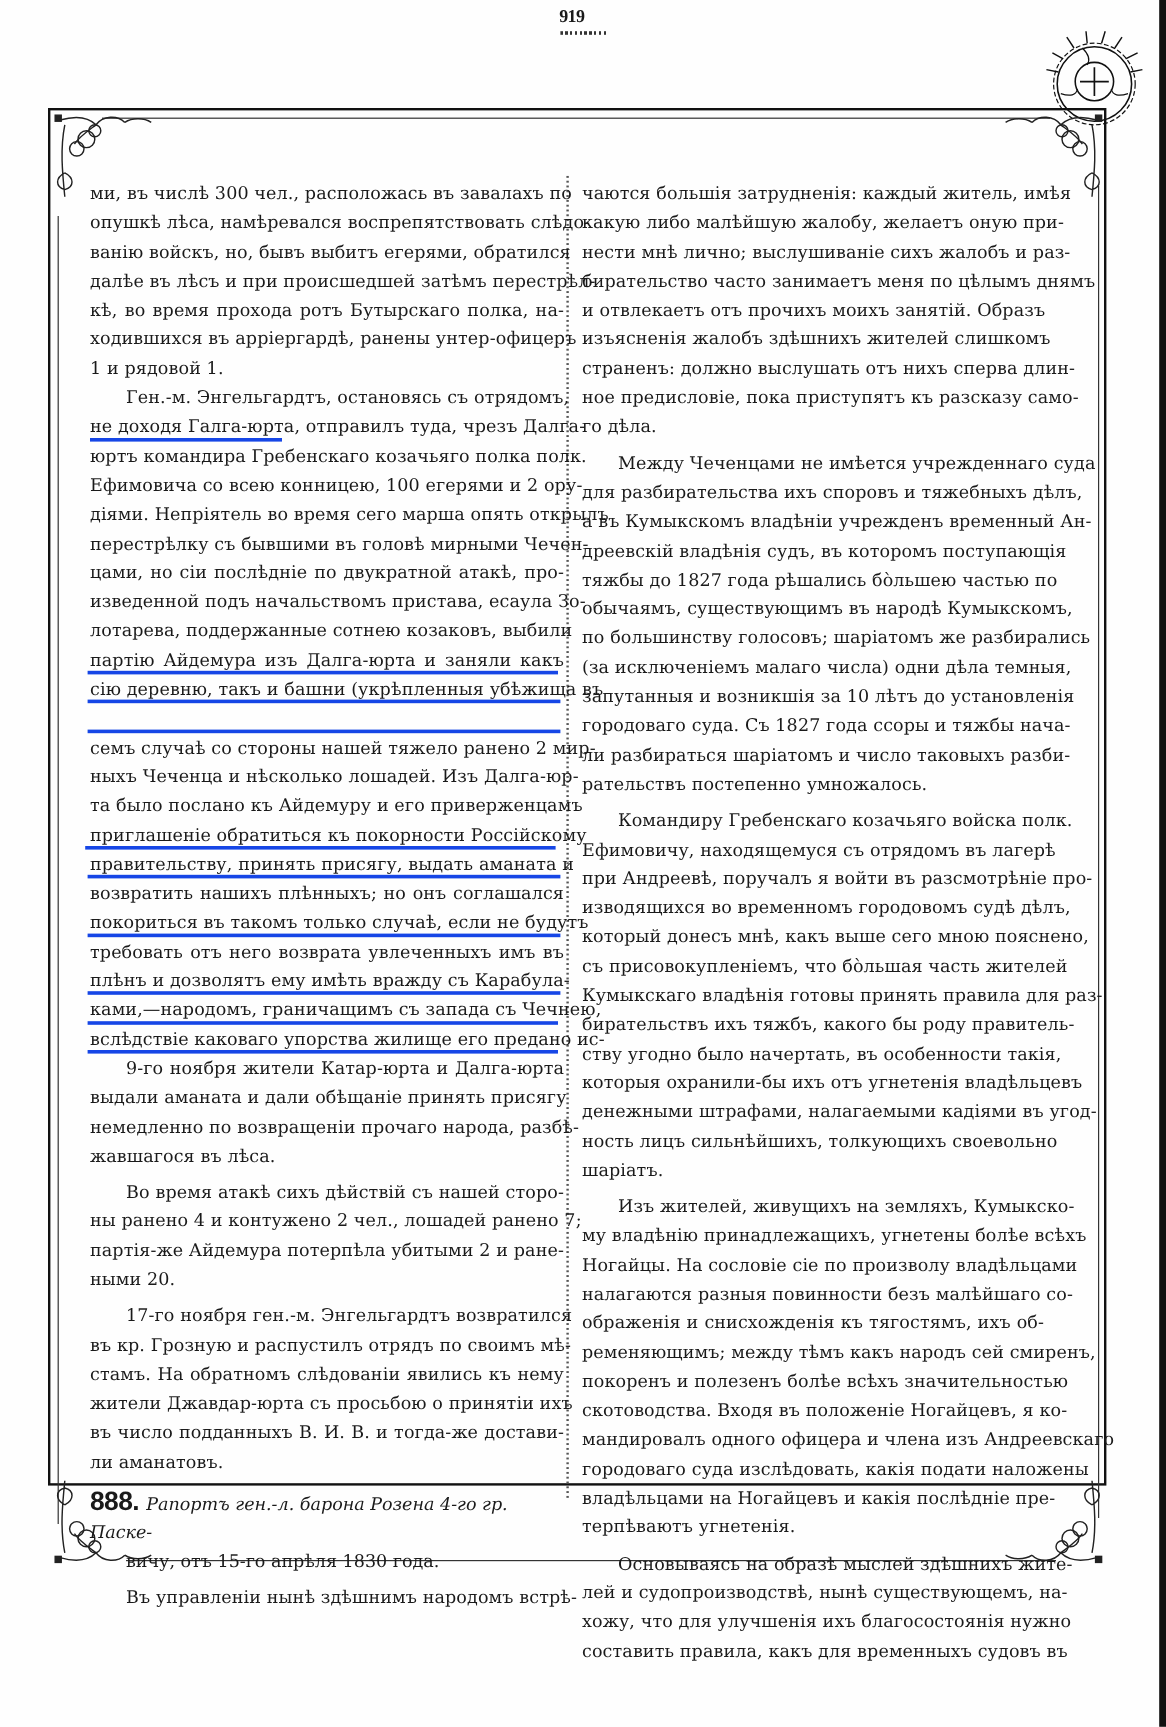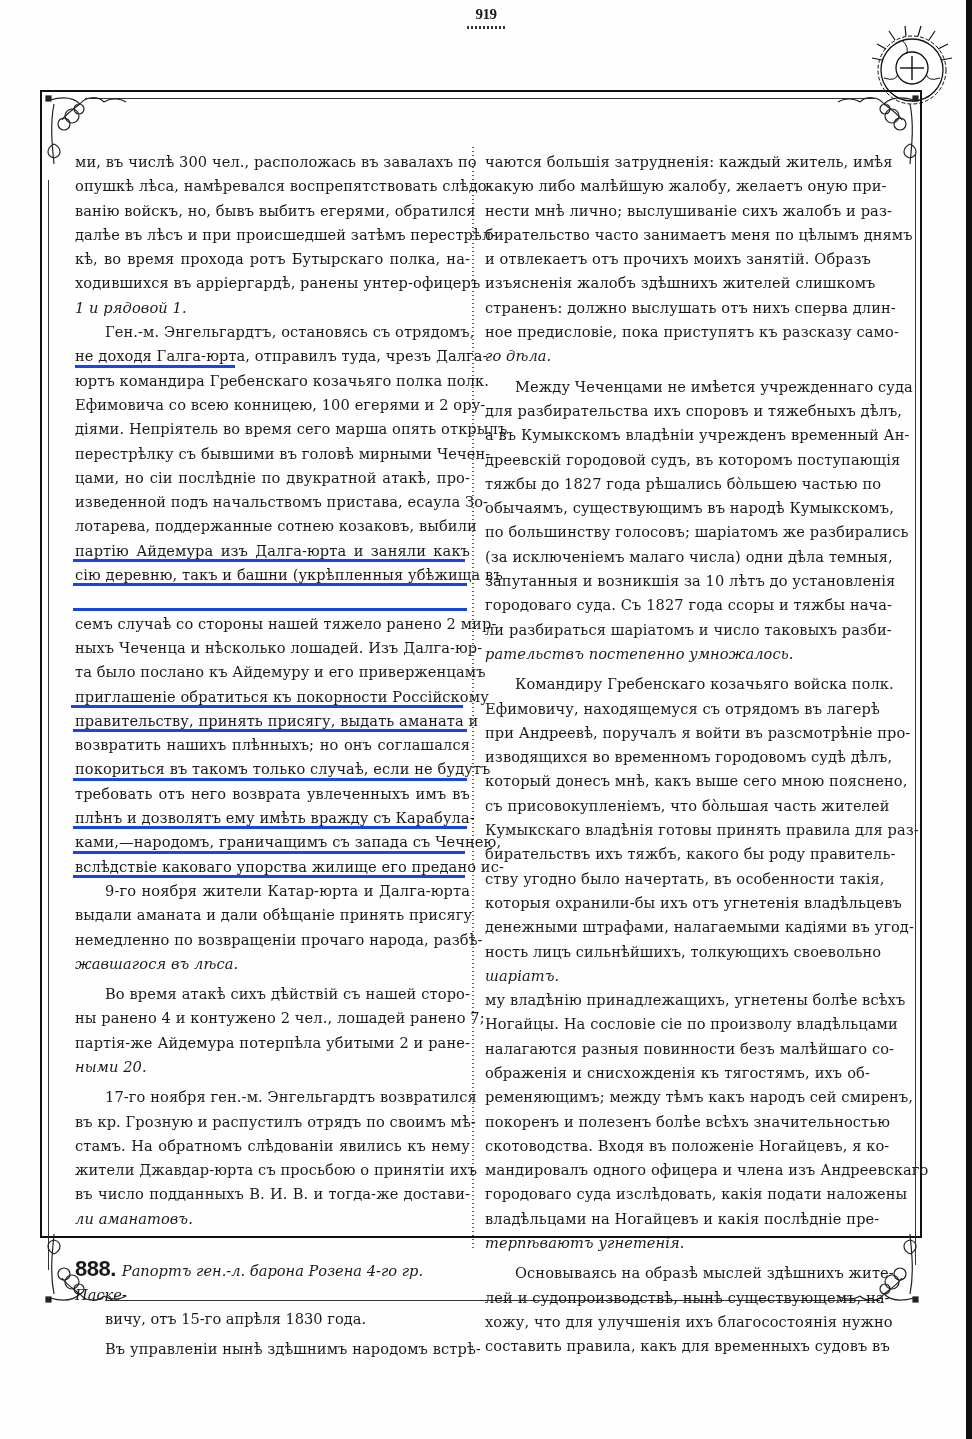--- a/index.html
+++ b/index.html
@@ -4,21 +4,21 @@
 <style>
   html, body { margin:0; padding:0; }
   body {
     width:972px; height:1439px; position:relative; overflow:hidden;
     background:#fefefe;
     font-family:"DejaVu Serif", "Liberation Serif", serif;
     color:#1a1a1a;
   }
   .edge-right { position:absolute; right:0; top:0; width:6px; height:1439px; background:#111; }
   .page-num {
-    position:absolute; left:466px; top:6px; width:40px; text-align:center;
+    position:absolute; left:466px; top:6px; width:40px; 
     font-family:"Liberation Serif", serif; font-weight:bold; font-size:15px; letter-spacing:-0.5px;
   }
   .page-num-rule { position:absolute; left:467px; top:26px; width:38px; height:3px;
     background:repeating-linear-gradient(90deg,#333 0 2px,transparent 2px 4px); }
   .frame-outer {
     position:absolute; left:40px; top:90px; width:882px; height:1148px;
     border:2px solid #111; box-sizing:border-box;
   }
   .frame-inner-top { position:absolute; left:85px; top:98px; width:790px; height:0; border-top:1px solid #333; }
   .frame-inner-bottom { position:absolute; left:105px; top:1300px; width:775px; height:0; border-top:1px solid #333; }
@@ -32,25 +32,25 @@
     background-size:2px 4px; background-repeat:repeat-y; background-position:2px 0;
   }
   .col { position:absolute; top:150px; width:395px; }
   .col-left { left:75px; }
   .col-right { left:485px; width:385px; }
   .ln {
     height:24.3px; line-height:24.3px; font-size:14.6px; white-space:nowrap;
     text-align:justify; text-align-last:justify; position:relative;
     letter-spacing:0.1px;
   }
-  .ln.last { text-align-last:left;font-style:italic; }
+  .ln.last { text-align-last:left; }
   .ln.ind { text-indent:30px; }
   .ln.gap-small { margin-top:6px; }
   .ul { position:absolute; bottom:1px; height:3px; background:#1646e6; }
-  .doc-head { height:auto; line-height:24px; white-space:normal; margin-top:26px; font-size:14.6px; }
+  .doc-head { height:auto; line-height:24px; white-space:normal; margin-top:8px; font-size:14.6px; }
   .doc-num { font-family:"Liberation Sans", sans-serif; font-weight:bold; font-size:22px; letter-spacing:-0.5px; margin-right:6px; }
   .doc-title { font-style:italic; }
   .doc-title-2 { padding-left:30px; display:block; }
   .stamp { position:absolute; left:862px; top:18px; }
 </style>
 </head>
 <body>
 
 <div class="edge-right"></div>
 
@@ -184,21 +184,21 @@
   <div class="ln">нести мнѣ лично; выслушиваніе сихъ жалобъ и раз-</div>
   <div class="ln">бирательство часто занимаетъ меня по цѣлымъ днямъ</div>
   <div class="ln">и отвлекаетъ отъ прочихъ моихъ занятій. Образъ</div>
   <div class="ln">изъясненія жалобъ здѣшнихъ жителей слишкомъ</div>
   <div class="ln">страненъ: должно выслушать отъ нихъ сперва длин-</div>
   <div class="ln">ное предисловіе, пока приступятъ къ разсказу само-</div>
   <div class="ln last">го дѣла.</div>
   <div class="ln ind gap-small">Между Чеченцами не имѣется учрежденнаго суда</div>
   <div class="ln">для разбирательства ихъ споровъ и тяжебныхъ дѣлъ,</div>
   <div class="ln">а въ Кумыкскомъ владѣніи учрежденъ временный Ан-</div>
-  <div class="ln">дреевскій городовой судъ, въ которомъ поступающія</div>
+  <div class="ln">дреевскій владѣнія судъ, въ которомъ поступающія</div>
   <div class="ln">тяжбы до 1827 года рѣшались бо̀льшею частью по</div>
   <div class="ln">обычаямъ, существующимъ въ народѣ Кумыкскомъ,</div>
   <div class="ln">по большинству голосовъ; шаріатомъ же разбирались</div>
   <div class="ln">(за исключеніемъ малаго числа) одни дѣла темныя,</div>
   <div class="ln">запутанныя и возникшія за 10 лѣтъ до установленія</div>
   <div class="ln">городоваго суда. Съ 1827 года ссоры и тяжбы нача-</div>
   <div class="ln">ли разбираться шаріатомъ и число таковыхъ разби-</div>
   <div class="ln last">рательствъ постепенно умножалось.</div>
   <div class="ln ind gap-small">Командиру Гребенскаго козачьяго войска полк.</div>
   <div class="ln">Ефимовичу, находящемуся съ отрядомъ въ лагерѣ</div>
@@ -206,20 +206,21 @@
   <div class="ln">изводящихся во временномъ городовомъ судѣ дѣлъ,</div>
   <div class="ln">который донесъ мнѣ, какъ выше сего мною пояснено,</div>
   <div class="ln">съ присовокупленіемъ, что бо̀льшая часть жителей</div>
   <div class="ln">Кумыкскаго владѣнія готовы принять правила для раз-</div>
   <div class="ln">бирательствъ ихъ тяжбъ, какого бы роду правитель-</div>
   <div class="ln">ству угодно было начертать, въ особенности такія,</div>
   <div class="ln">которыя охранили-бы ихъ отъ угнетенія владѣльцевъ</div>
   <div class="ln">денежными штрафами, налагаемыми кадіями въ угод-</div>
   <div class="ln">ность лицъ сильнѣйшихъ, толкующихъ своевольно</div>
   <div class="ln last">шаріатъ.</div>
+  <div class="ln ind gap-small">Изъ жителей, живущихъ на земляхъ, Кумыкско-</div>
   <div class="ln">му владѣнію принадлежащихъ, угнетены болѣе всѣхъ</div>
   <div class="ln">Ногайцы. На сословіе сіе по произволу владѣльцами</div>
   <div class="ln">налагаются разныя повинности безъ малѣйшаго со-</div>
   <div class="ln">ображенія и снисхожденія къ тягостямъ, ихъ об-</div>
   <div class="ln">ременяющимъ; между тѣмъ какъ народъ сей смиренъ,</div>
   <div class="ln">покоренъ и полезенъ болѣе всѣхъ значительностью</div>
   <div class="ln">скотоводства. Входя въ положеніе Ногайцевъ, я ко-</div>
   <div class="ln">мандировалъ одного офицера и члена изъ Андреевскаго</div>
   <div class="ln">городоваго суда изслѣдовать, какія подати наложены</div>
   <div class="ln">владѣльцами на Ногайцевъ и какія послѣдніе пре-</div>

